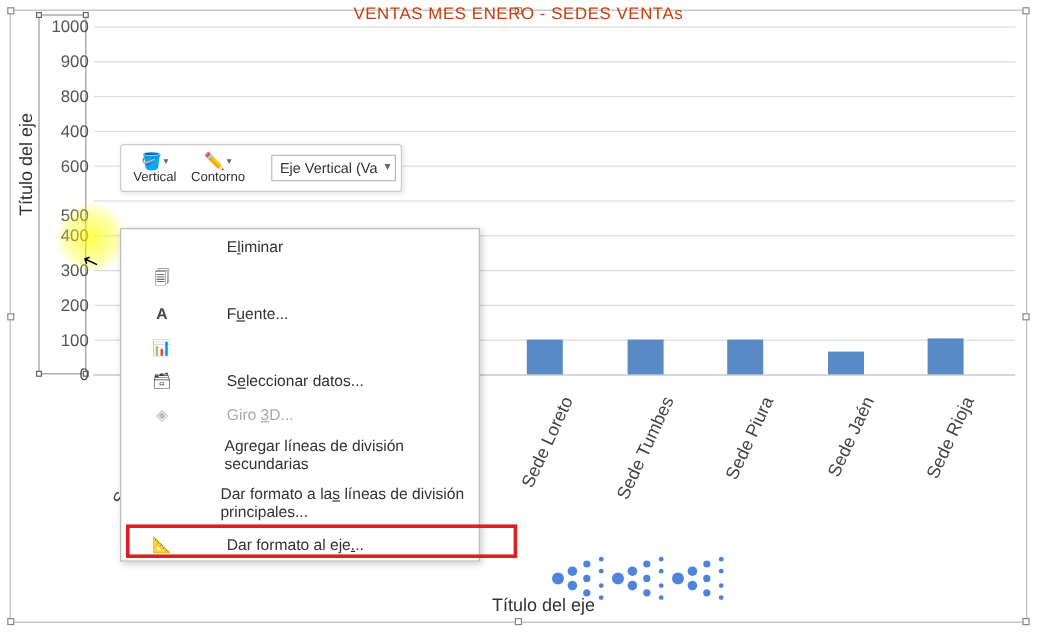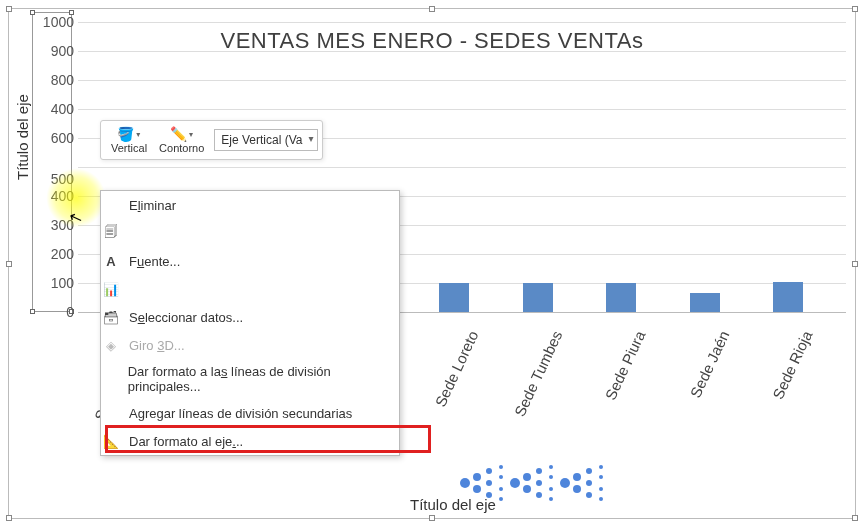--- a/index.html
+++ b/index.html
@@ -9,21 +9,21 @@
 .chart-handles .h { position: absolute; width: 6px; height: 6px; background: #fff; border: 1px solid #888; }
 .chart-handles .tl { left: -3px; top: -3px; }
 .chart-handles .tm { left: 50%; top: -3px; margin-left: -3px; }
 .chart-handles .tr { right: -3px; top: -3px; }
 .chart-handles .ml { left: -3px; top: 50%; margin-top: -3px; }
 .chart-handles .mr { right: -3px; top: 50%; margin-top: -3px; }
 .chart-handles .bl { left: -3px; bottom: -3px; }
 .chart-handles .bm { left: 50%; bottom: -3px; margin-left: -3px; }
 .chart-handles .br { right: -3px; bottom: -3px; }
 
-.chart-title { position: absolute; top: 28px; left: 50%; transform: translateX(-50%); font-size: 22px; color: #404040; letter-spacing: 0.5px; }
+.chart-title { position: absolute; top: 3px; left: 50%; transform: translateX(-50%); font-size: 14px; color: #c2410c; letter-spacing: 0.5px; }
 
 .y-axis-title { position: absolute; left: 14px; top: 180px; transform: rotate(-90deg); transform-origin: left top; font-size: 15px; color: #333; white-space: nowrap; }
 
 .axis-selected { position: absolute; left: 32px; top: 12px; width: 40px; height: 300px; border: 1px solid #999; }
 .axis-selected .ah { position: absolute; width: 5px; height: 5px; background: #fff; border: 1px solid #666; }
 .axis-selected .atl { left: -3px; top: -3px; }
 .axis-selected .atr { right: -3px; top: -3px; }
 .axis-selected .abl { left: -3px; bottom: -3px; }
 .axis-selected .abr { right: -3px; bottom: -3px; }
 
@@ -37,26 +37,26 @@
 .bar { position: absolute; bottom: 0; width: 30px; background: #5a8ac6; }
 
 .x-labels { position: absolute; left: 78px; top: 320px; right: 18px; height: 140px; }
 .x-label { position: absolute; transform: rotate(-65deg); transform-origin: right top; font-size: 15px; color: #444; white-space: nowrap; text-align: right; }
 
 .x-axis-title { position: absolute; left: 410px; bottom: 14px; font-size: 15px; color: #333; z-index: 2; }
 
 .mini-toolbar { position: absolute; left: 100px; top: 120px; background: #fff; border: 1px solid #ccc; border-radius: 3px; display: flex; align-items: center; padding: 3px 4px; box-shadow: 1px 1px 4px rgba(0,0,0,0.1); z-index: 20; }
 .mini-btn { display: flex; flex-direction: column; align-items: center; padding: 2px 6px; font-size: 11px; color: #333; cursor: pointer; }
 .mini-btn .icn { font-size: 14px; height: 16px; display: flex; align-items: center; }
-.mini-drop { border: 1px solid #bbb; padding: 3px 14px 3px 6px; font-size: 12px; color: #333; margin-left: 4px; position: relative; min-width: 94px; }
+.mini-drop { border: 1px solid #bbb; padding: 3px 14px 3px 6px; font-size: 12px; color: #333; margin-left: 16px; position: relative; min-width: 94px; }
 .mini-drop::after { content: '▾'; position: absolute; right: 3px; top: 3px; font-size: 10px; color: #666; }
 .caret { font-size: 8px; color: #666; margin-left: 1px; }
 
 .context-menu { position: absolute; left: 100px; top: 190px; width: 300px; background: #fff; border: 1px solid #bbb; box-shadow: 2px 2px 6px rgba(0,0,0,0.2); z-index: 20; }
-.menu-item { display: flex; align-items: center; padding: 5px 10px 5px 0; font-size: 13px; color: #333; cursor: pointer; }
+.menu-item { display: flex; align-items: center; padding: 5px 10px 5px 24px; font-size: 13px; color: #333; cursor: pointer; gap: 36px; }
 .menu-item.disabled { color: #aaa; cursor: default; }
 .menu-icon { width: 20px; height: 18px; display: flex; align-items: center; justify-content: center; margin-right: 8px; font-size: 13px; color: #444; }
 .menu-item.disabled .menu-icon { color: #bbb; }
 .menu-text u { text-decoration: underline; }
 .red-box { position: absolute; border: 3px solid #e02020; pointer-events: none; }
 
 .cursor-spot { position: absolute; left: 46px; top: 168px; width: 60px; height: 60px; border-radius: 50%; background: radial-gradient(circle, rgba(255,255,0,0.7) 0%, rgba(255,255,0,0.3) 50%, rgba(255,255,0,0) 70%); z-index: 15; pointer-events: none; }
 .cursor-arrow { position: absolute; left: 69px; top: 208px; font-size: 16px; color: #000; z-index: 16; transform: rotate(-20deg); }
 
 .watermark { position: absolute; left: 435px; bottom: 10px; z-index: 1; }
@@ -177,25 +177,25 @@
   <div class="menu-item">
     <span class="menu-icon">🗃</span>
     <span class="menu-text"><span>S<u>e</u>leccionar datos...</span></span>
   </div>
   <div class="menu-item disabled">
     <span class="menu-icon">◈</span>
     <span class="menu-text"><span>Giro <u>3</u>D...</span></span>
   </div>
   <div class="menu-item">
     <span class="menu-icon"></span>
+    <span class="menu-text">Agregar líneas de división secundarias</span>
+  </div>
+  <div class="menu-item">
+    <span class="menu-icon"></span>
     <span class="menu-text"><span>Dar formato a la<u>s</u> líneas de división principales...</span></span>
-  </div>
-  <div class="menu-item">
-    <span class="menu-icon"></span>
-    <span class="menu-text">Agregar líneas de división secundarias</span>
   </div>
   <div class="menu-item">
     <span class="menu-icon">📐</span>
     <span class="menu-text"><span>Dar formato al eje<u>.</u>..</span></span>
   </div>
   <div class="red-box" style="left:4px; bottom:2px; width:326px; height:28px;"></div>
 </div>
 
 <div class="watermark">
   <svg width="200" height="60">

